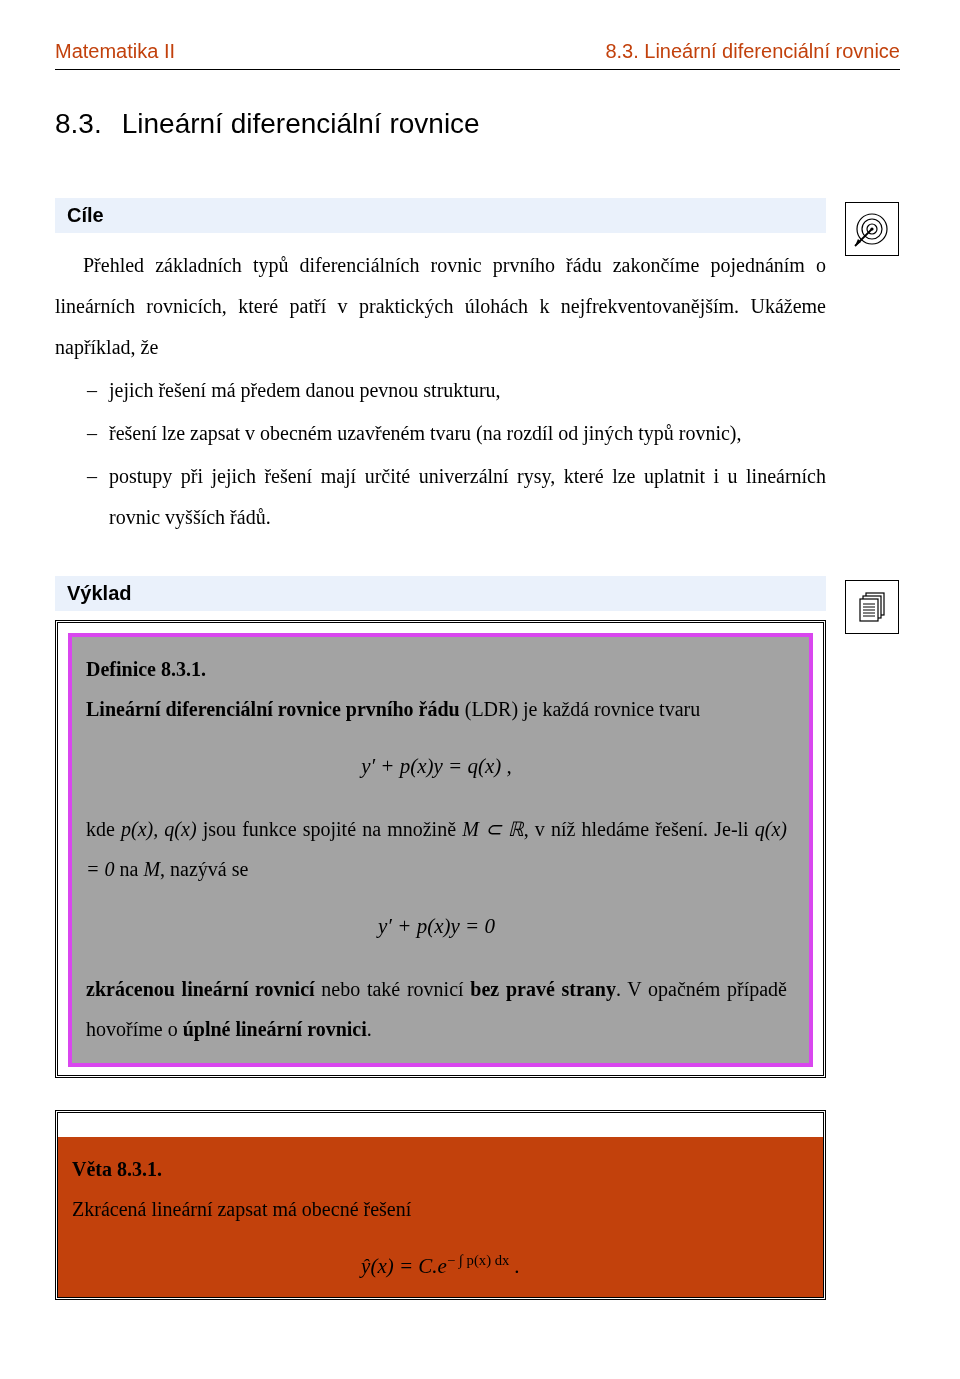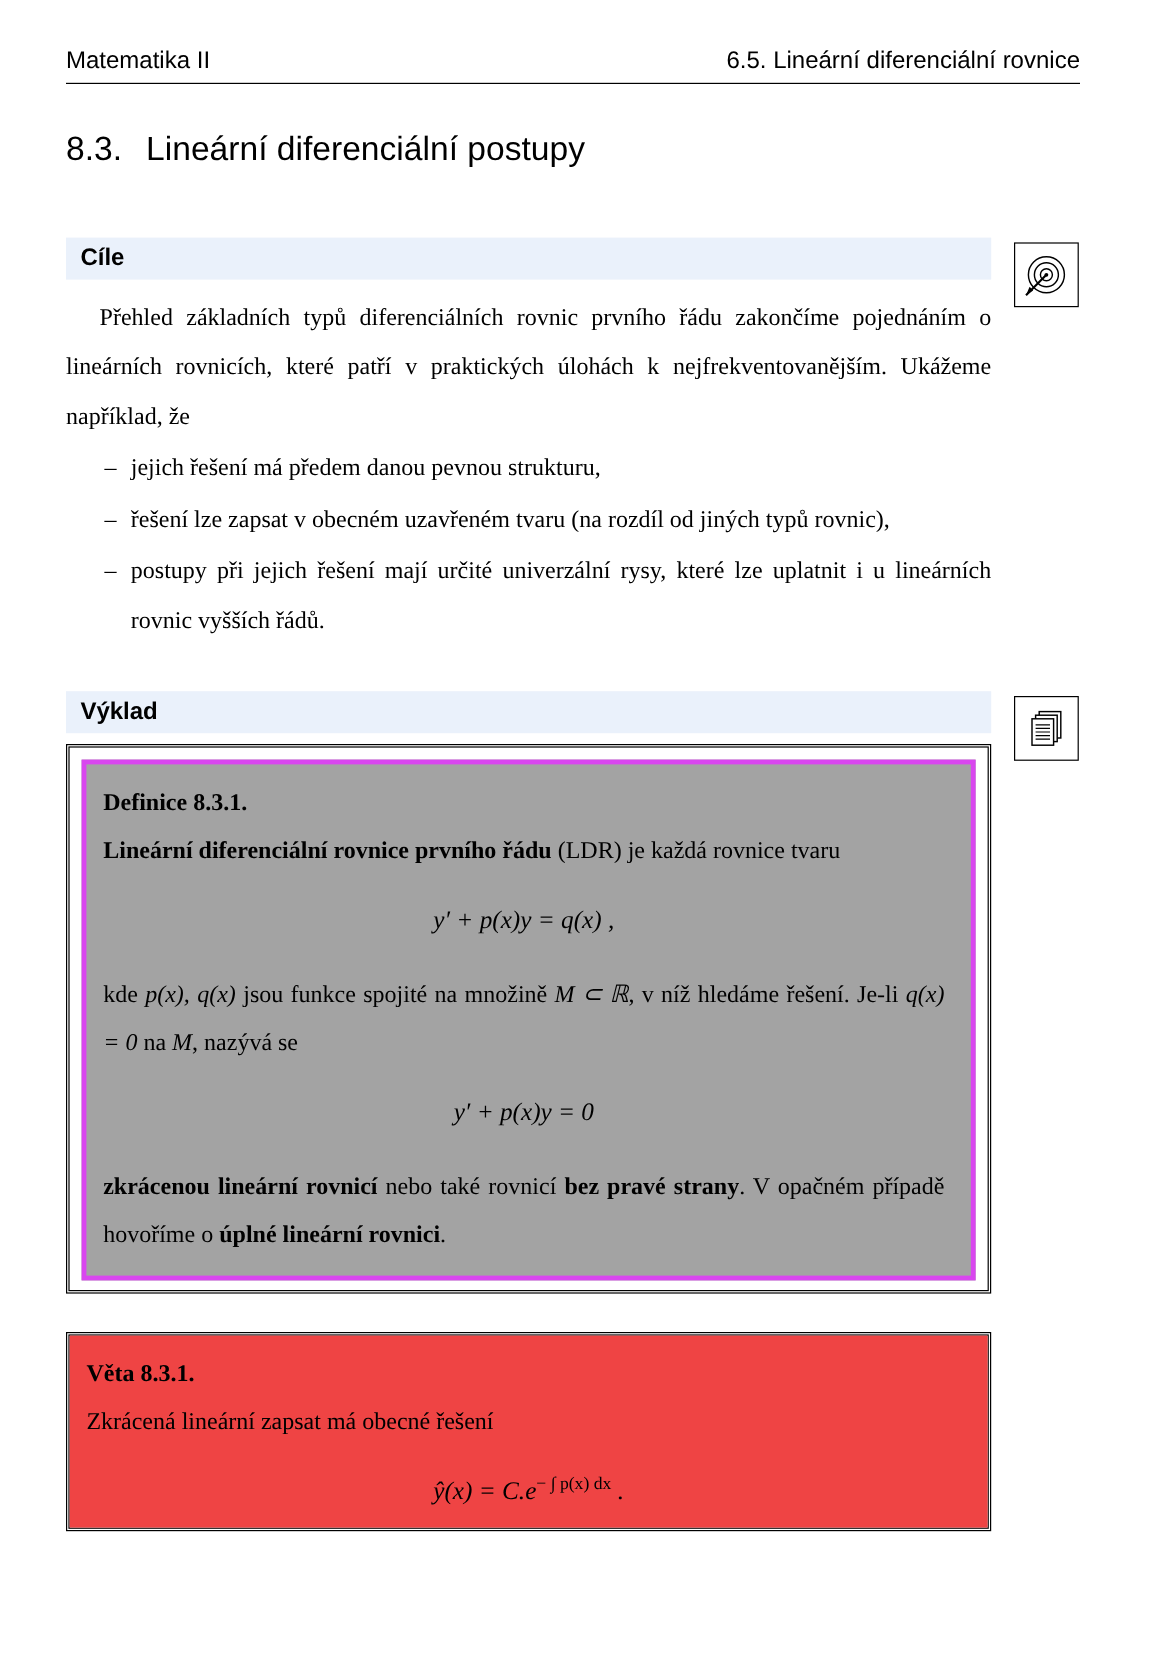--- a/index.html
+++ b/index.html
@@ -14,21 +14,21 @@
       margin: 0 auto;
       padding: 40px 60px 40px 55px;
       color: #000;
       position: relative;
     }
     .header-row {
       display: flex;
       justify-content: space-between;
       font-family: Arial, Helvetica, sans-serif;
       font-size: 20px;
-      color: #000000;
+      color: #c2410c;
       margin-bottom: 6px;
     }
     .header-rule {
       border: none;
       border-top: 1px solid #000;
       margin-bottom: 38px;
     }
     .section-number-title {
       font-family: Arial, Helvetica, sans-serif;
       font-size: 28px;
@@ -108,24 +108,25 @@
       font-style: italic;
       font-size: 21px;
       margin: 16px 0 22px 0;
     }
     .theorem-box {
       border: 3px double #000;
       padding: 0;
       margin-top: 32px;
     }
     .theorem-inner {
-      background: #ef4444;
+      background: #c2410c;
       padding: 12px 14px 10px 14px;
       font-size: 20px;
       line-height: 2.0;
+      margin-top: 24px;
     }
     .bold {
       font-weight: bold;
     }
     .italic { font-style: italic; margin-top: 28px; }
     .icon-box {
       width: 54px;
       height: 54px;
       border: 1.5px solid #000;
       display: flex;
@@ -133,27 +134,27 @@
       justify-content: center;
       background: #fff;
     }
     sup { font-size: 0.7em; vertical-align: super; }
   </style>
 </head>
 <body>
 
 <div class="header-row">
   <span>Matematika II</span>
-  <span>6.5. Lineární diferenciální rovnice</span>
+  <span>8.3. Lineární diferenciální rovnice</span>
 </div>
 <hr class="header-rule">
 
 <div class="section-number-title">
   <span>8.3.</span>
-  <span>Lineární diferenciální postupy</span>
+  <span>Lineární diferenciální rovnice</span>
 </div>
 
 <div class="content-wrap">
   <div class="main-column">
     <div class="section-label">Cíle</div>
     <div class="body-text">
       <p class="indent">Přehled základních typů diferenciálních rovnic prvního řádu zakončíme pojednáním o lineárních rovnicích, které patří v praktických úlohách k nejfrekventovanějším. Ukážeme například, že</p>
       <ul class="dash">
         <li>jejich řešení má předem danou pevnou strukturu,</li>
         <li>řešení lze zapsat v obecném uzavřeném tvaru (na rozdíl od jiných typů rovnic),</li>

